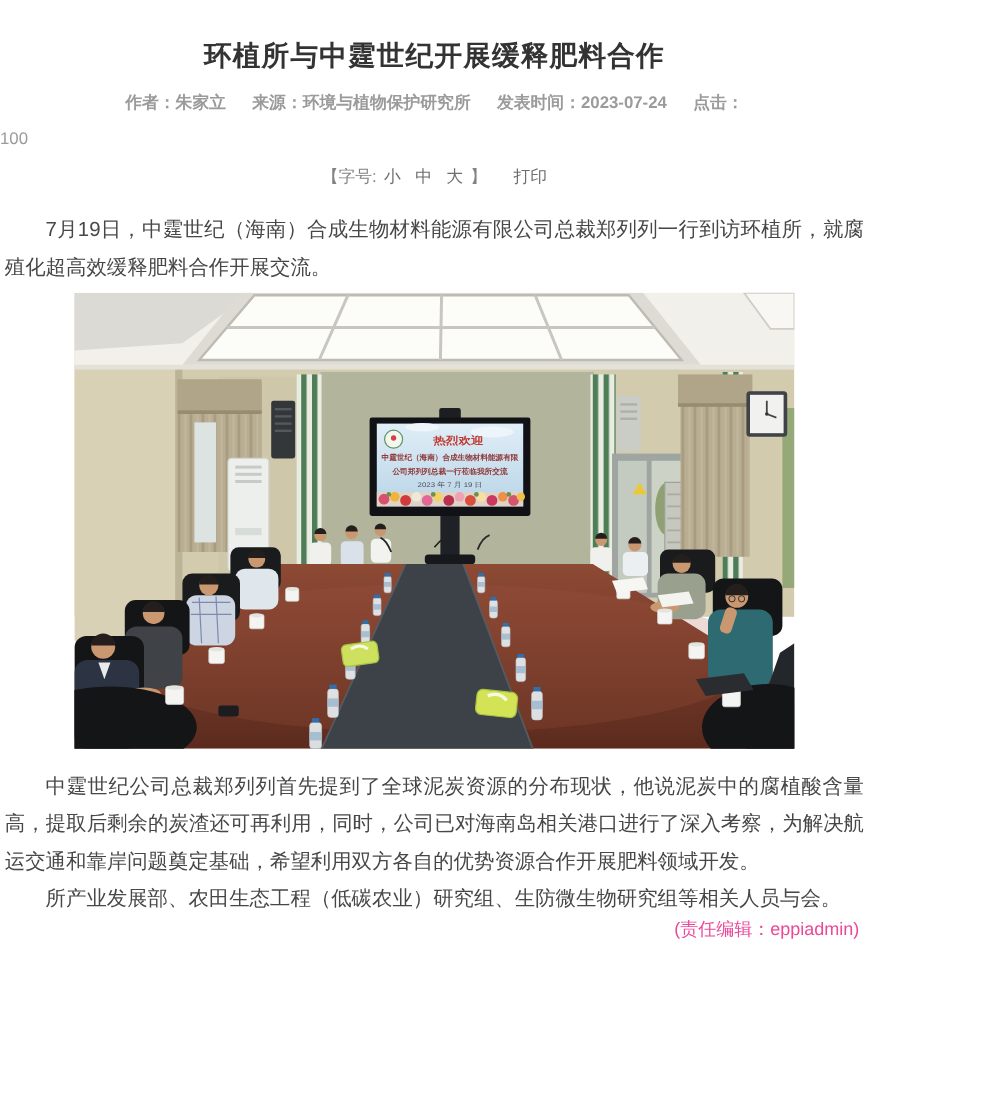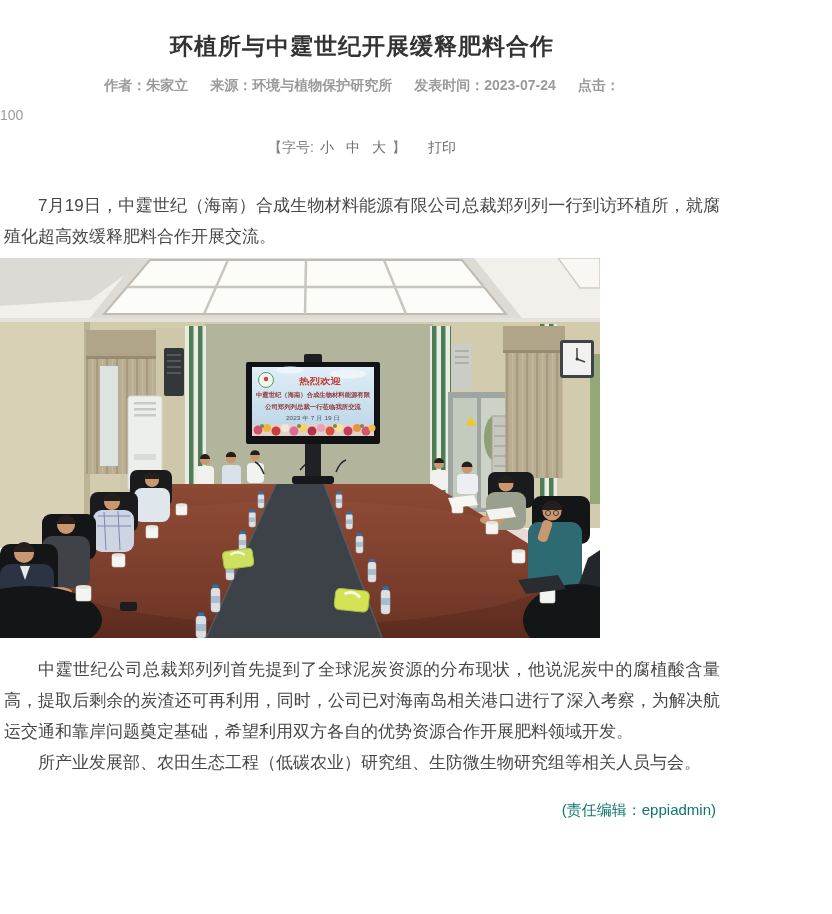--- a/index.html
+++ b/index.html
@@ -20,27 +20,27 @@
   .meta-hits{margin-top:8px;text-align:left;font-size:14px;line-height:22px;color:#9b9b9b;}
   .toolbar{
     margin-top:10px;text-align:center;font-size:14px;line-height:22px;color:#828282;
   }
   .fs-link{margin:0 6px;cursor:pointer;color:#6e6e6e;}
   .print-link{margin-left:22px;cursor:pointer;color:#6e6e6e;}
   .para{
     margin:0;padding:0 4px;font-size:17px;line-height:31px;color:#474747;
     text-indent:2em;text-align:justify;
   }
-  .para.first{margin-top:32px;}
+  .para.first{margin-top:18px;}
   .para.after-photo{margin-top:16px;}
-  .photo-wrap{margin-top:6px;text-align:left;font-size:0;}
+  .photo-wrap{margin-top:6px;text-align:center;font-size:0;}
   .photo-wrap svg{display:inline-block;}
   .footer-line{
-    margin-top:21px;padding-right:8px;text-align:right;
-    font-size:15px;line-height:22px;color:#0f766e;
+    margin-top:0;padding-right:8px;text-align:right;
+    font-size:15px;line-height:22px;color:#ec4899;
   }
   svg text{font-family:"Liberation Sans","DejaVu Sans",sans-serif;}
 </style>
 </head>
 <body>
 
 <div class="page">
 
   <h1 class="article-title">环植所与中霆世纪开展缓释肥料合作</h1>
 

